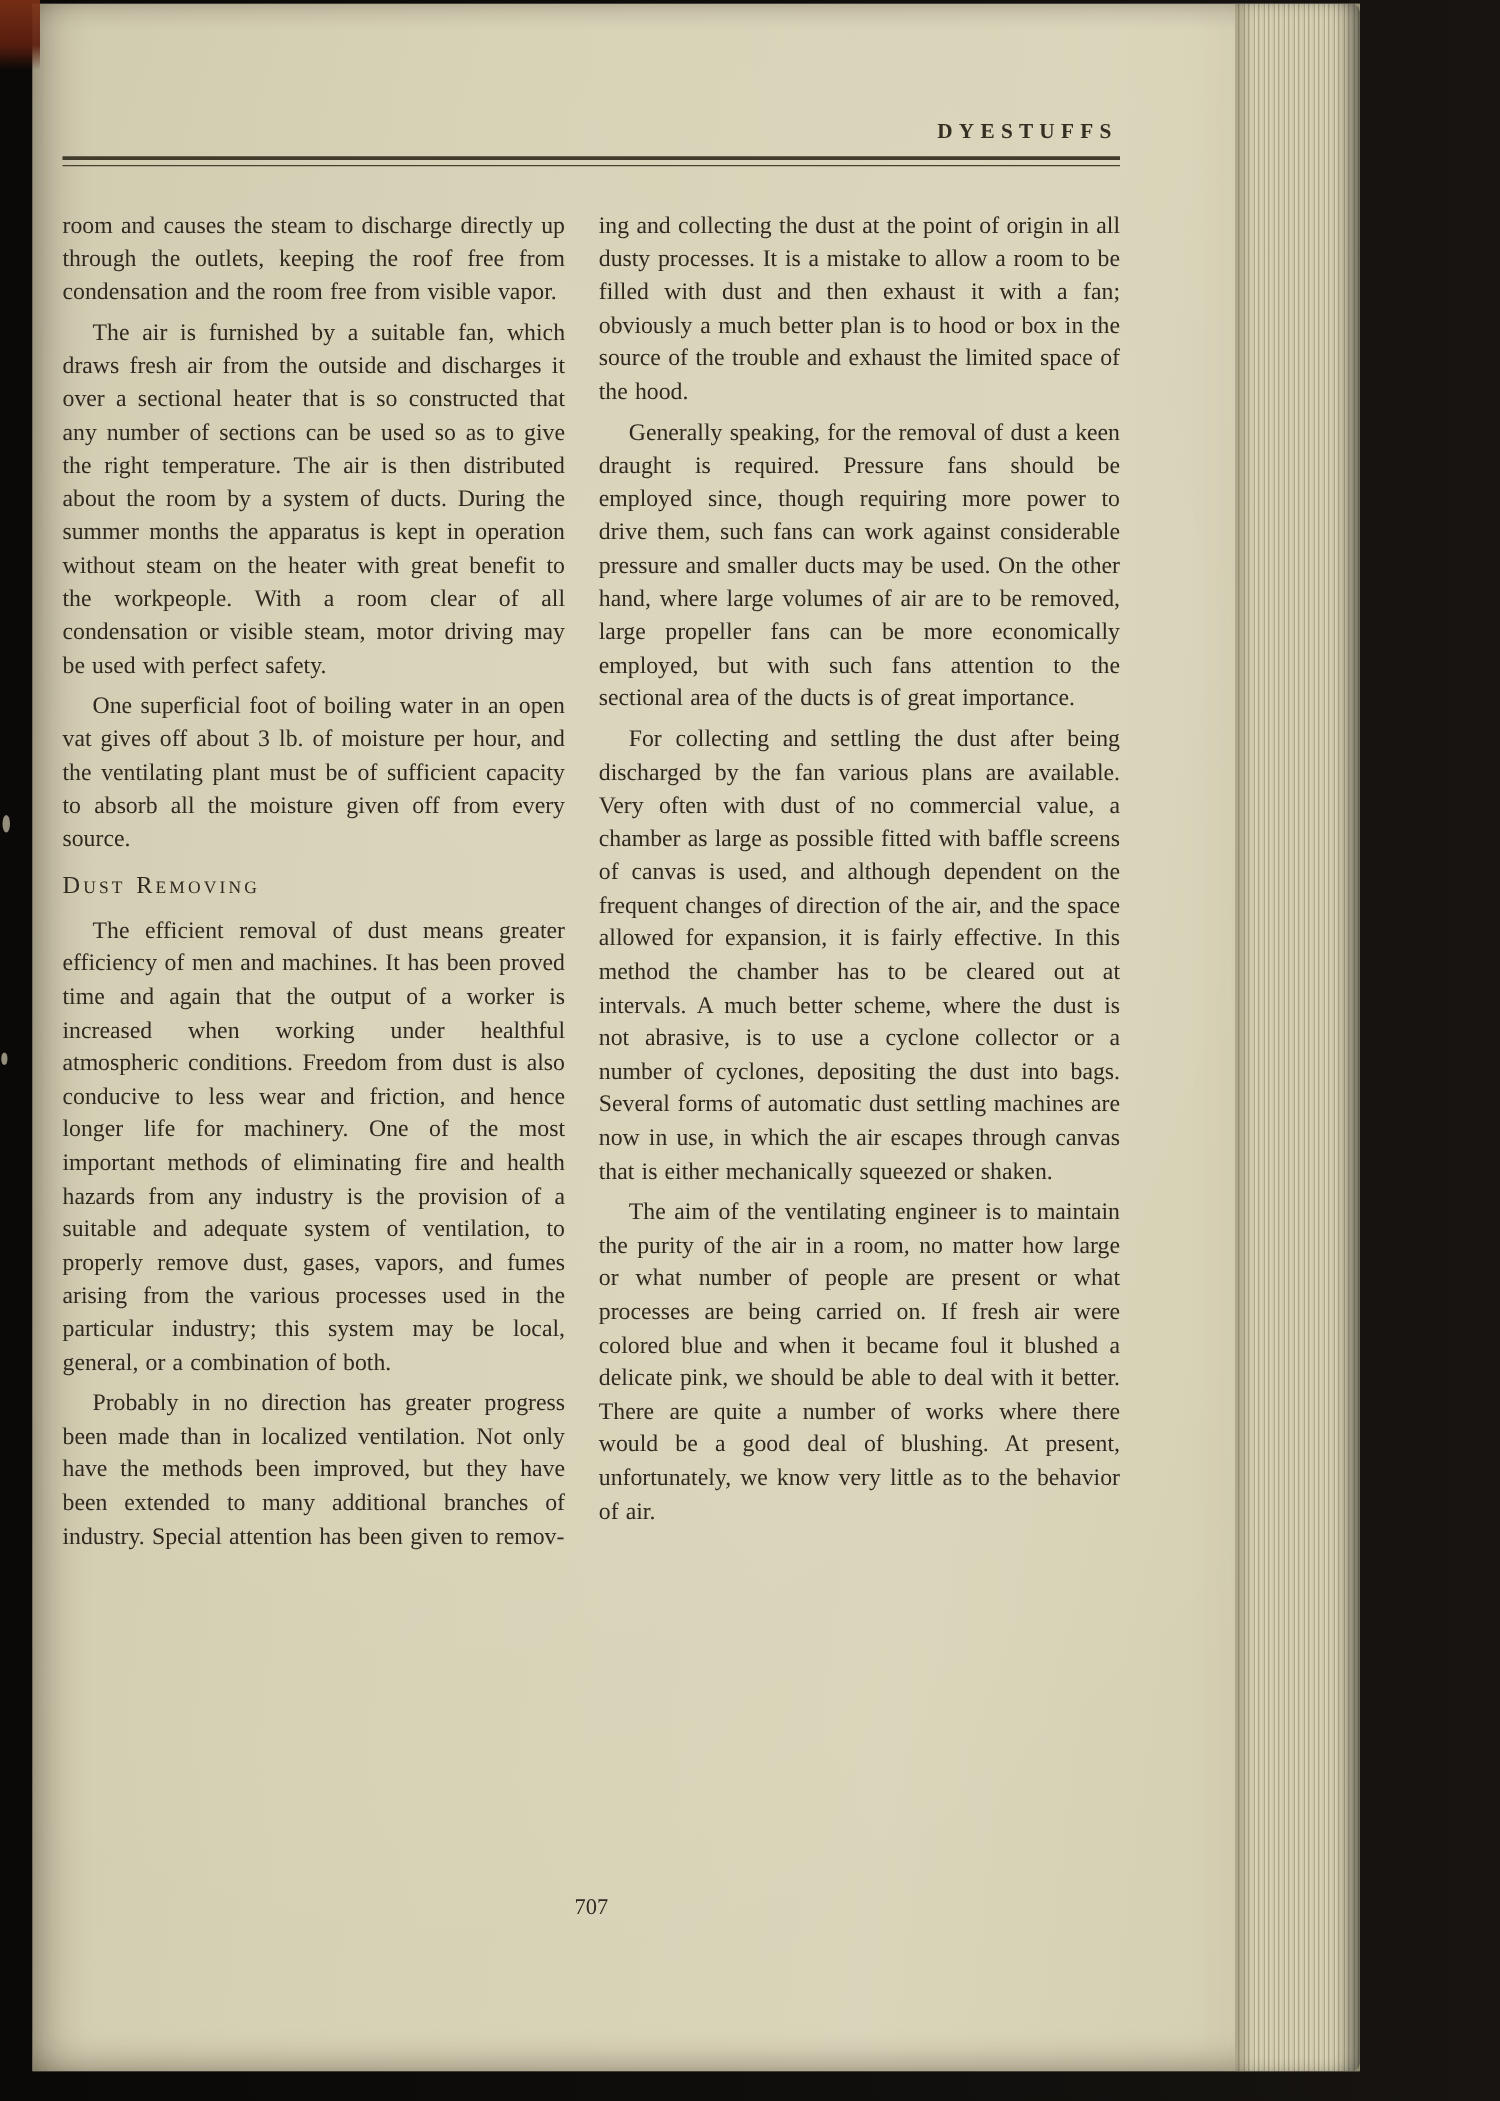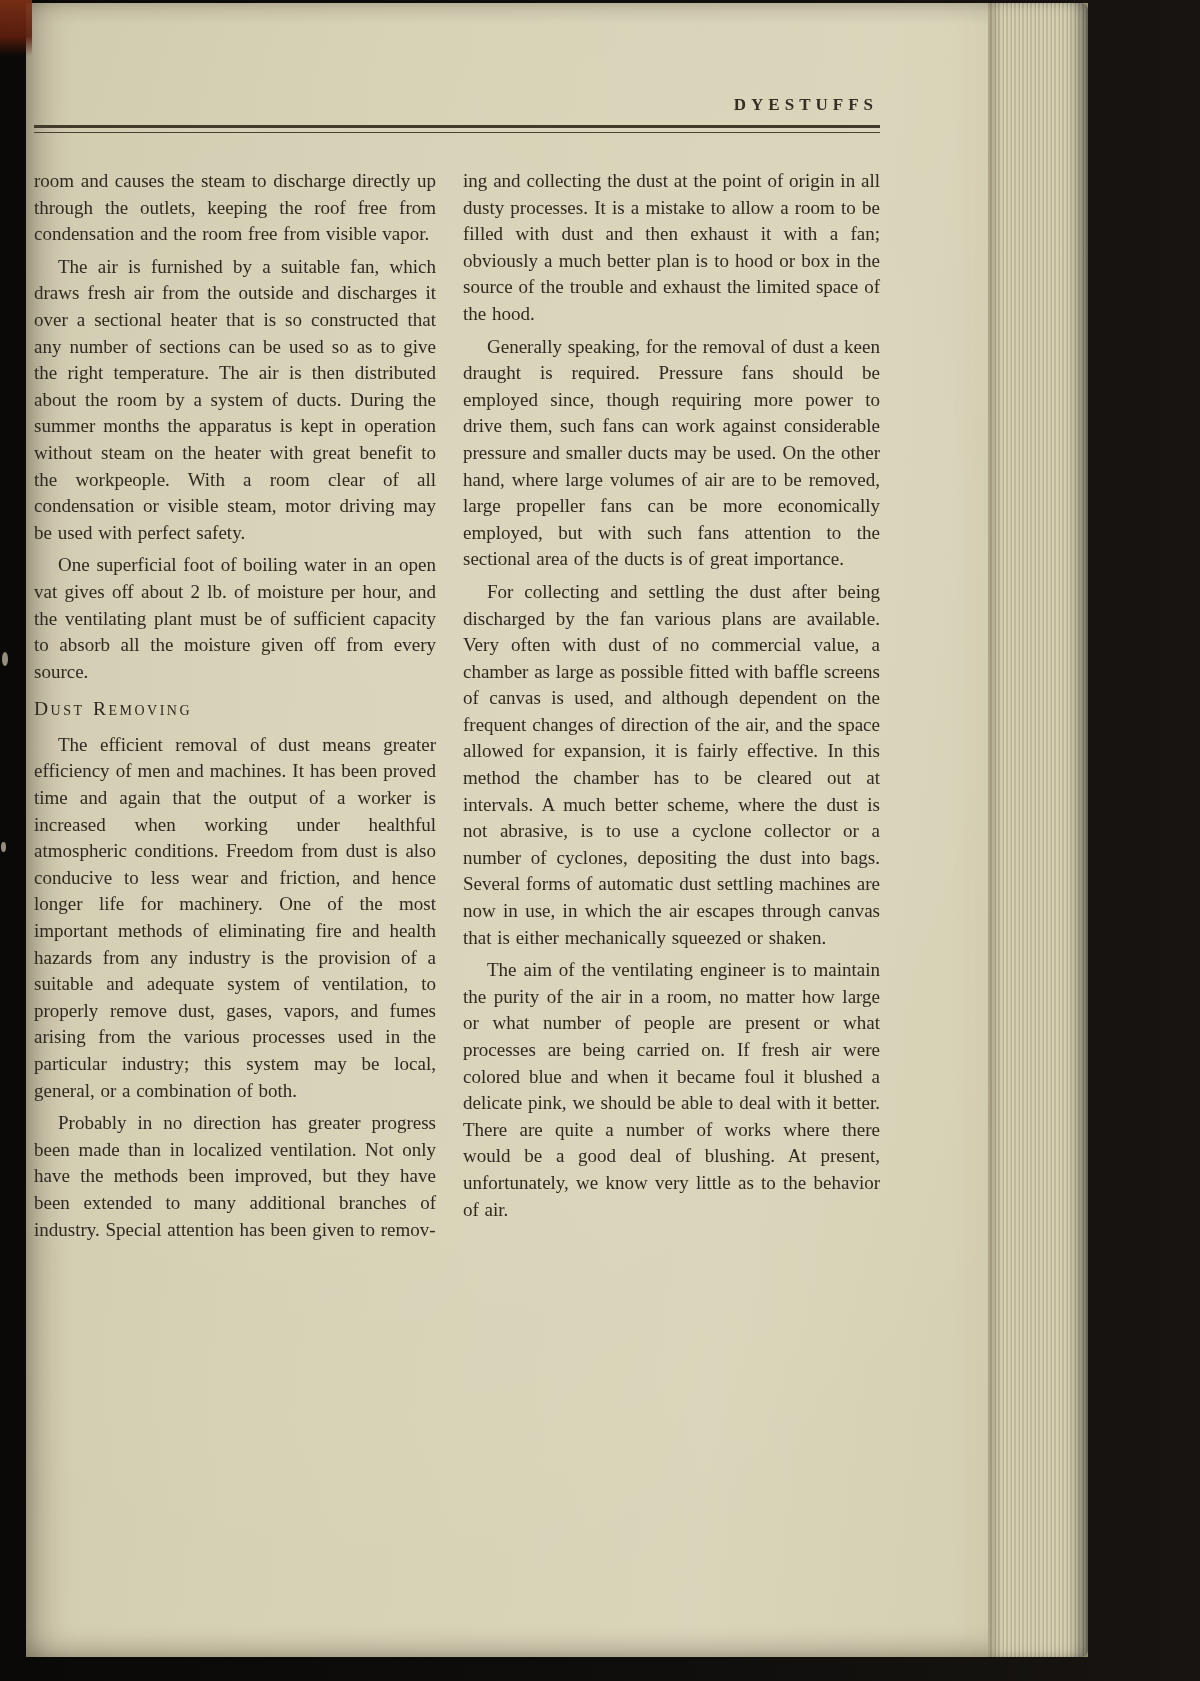--- a/index.html
+++ b/index.html
@@ -35,21 +35,21 @@
 
   
   .red-mark{position:absolute;left:0;top:0;width:32px;height:56px;
     background:linear-gradient(180deg,#7e3116 0%,#5c1e0e 65%,rgba(40,10,5,0) 100%);
     opacity:.92;}
   .scan-mark{position:absolute;background:#b9b09a;border-radius:50%;opacity:.8;}
   .scan-mark.m1{left:2px;top:652px;width:6px;height:14px;}
   .scan-mark.m2{left:1px;top:842px;width:5px;height:10px;}
 
   
-  .content{position:absolute;left:8px;top:92px;width:846px;color:#2e2a20;}
+  .content{position:absolute;left:24px;top:92px;width:846px;color:#2e2a20;}
   .running-head{text-align:right;font-size:17px;font-weight:bold;
     letter-spacing:5px;color:#332f23;padding-right:2px;}
   .rule{margin-top:10px;height:4px;
     border-top:3px solid #403b2b;border-bottom:1.5px solid #47422f;}
   .columns{display:flex;gap:27px;margin-top:35px;}
   .col{text-align:justify;font-size:19px;line-height:26.6px;
     hyphens:auto;-webkit-hyphens:auto;word-spacing:1px;}
   .col-left{width:402px;}
   .col-right{width:417px;font-family:Liberation Serif, serif;}
   .col p{margin:0 0 6px 0;text-indent:24px;}
@@ -68,35 +68,36 @@
     <div class="content">
 
       <div class="running-head">DYESTUFFS</div>
       <div class="rule"></div>
 
       <div class="columns">
 
         <div class="col col-left">
           <p class="noindent">room and causes the steam to discharge directly up through the outlets, keeping the roof free from condensation and the room free from visible vapor.</p>
           <p>The air is furnished by a suitable fan, which draws fresh air from the outside and discharges it over a sectional heater that is so constructed that any number of sections can be used so as to give the right temperature. The air is then distributed about the room by a system of ducts. During the summer months the apparatus is kept in operation without steam on the heater with great benefit to the workpeople. With a room clear of all condensation or visible steam, motor driving may be used with perfect safety.</p>
-          <p>One superficial foot of boiling water in an open vat gives off about 2 lb. of moisture per hour, and the ventilating plant must be of sufficient capacity to absorb all the moisture given off from every source.</p>
+          <p>One superficial foot of boiling water in an open vat gives off about 3 lb. of moisture per hour, and the ventilating plant must be of sufficient capacity to absorb all the moisture given off from every source.</p>
           <h3 class="sec">Dust Removing</h3>
           <p>The efficient removal of dust means greater efficiency of men and machines. It has been proved time and again that the output of a worker is increased when working under healthful atmospheric conditions. Freedom from dust is also conducive to less wear and friction, and hence longer life for machinery. One of the most important methods of eliminating fire and health hazards from any industry is the provision of a suitable and adequate system of ventilation, to properly remove dust, gases, vapors, and fumes arising from the various processes used in the particular industry; this system may be local, general, or a combination of both.</p>
           <p>Probably in no direction has greater progress been made than in localized ventilation. Not only have the methods been improved, but they have been extended to many additional branches of industry. Special attention has been given to remov-</p>
         </div>
 
         <div class="col col-right">
           <p class="noindent">ing and collecting the dust at the point of origin in all dusty processes. It is a mistake to allow a room to be filled with dust and then exhaust it with a fan; obviously a much better plan is to hood or box in the source of the trouble and exhaust the limited space of the hood.</p>
           <p>Generally speaking, for the removal of dust a keen draught is required. Pressure fans should be employed since, though requiring more power to drive them, such fans can work against considerable pressure and smaller ducts may be used. On the other hand, where large volumes of air are to be removed, large propeller fans can be more economically employed, but with such fans attention to the sectional area of the ducts is of great importance.</p>
           <p>For collecting and settling the dust after being discharged by the fan various plans are available. Very often with dust of no commercial value, a chamber as large as possible fitted with baffle screens of canvas is used, and although dependent on the frequent changes of direction of the air, and the space allowed for expansion, it is fairly effective. In this method the chamber has to be cleared out at intervals. A much better scheme, where the dust is not abrasive, is to use a cyclone collector or a number of cyclones, depositing the dust into bags. Several forms of automatic dust settling machines are now in use, in which the air escapes through canvas that is either mechanically squeezed or shaken.</p>
           <p>The aim of the ventilating engineer is to maintain the purity of the air in a room, no matter how large or what number of people are present or what processes are being carried on. If fresh air were colored blue and when it became foul it blushed a delicate pink, we should be able to deal with it better. There are quite a number of works where there would be a good deal of blushing. At present, unfortunately, we know very little as to the behavior of air.</p>
         </div>
 
       </div>
 
+      <div class="folio">707</div>
     </div>
   </div>
 
   <div class="page-stack"></div>
   <div class="red-mark"></div>
   <div class="scan-mark m1"></div>
   <div class="scan-mark m2"></div>
 
 </div>
 

